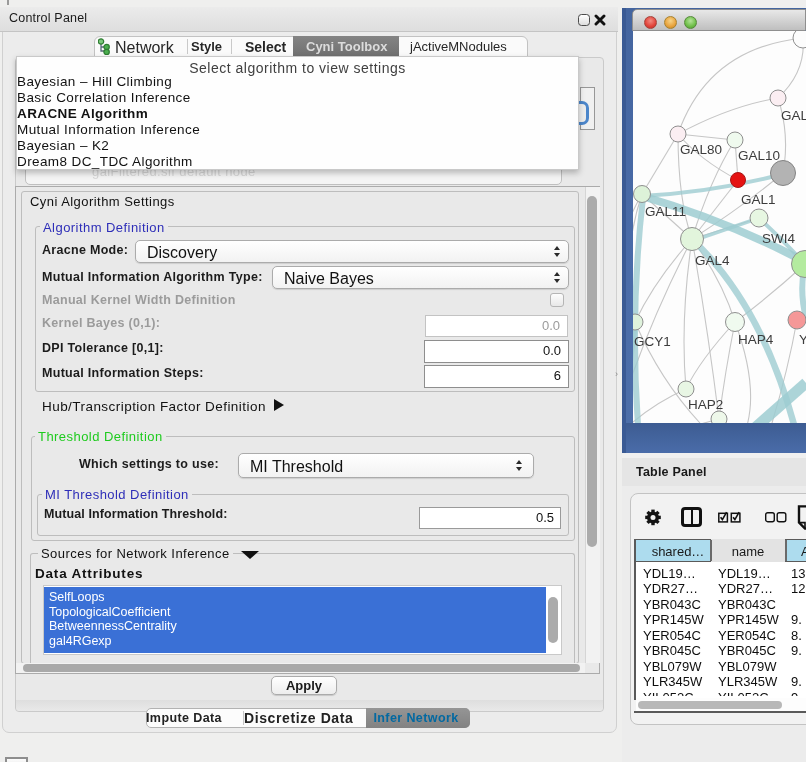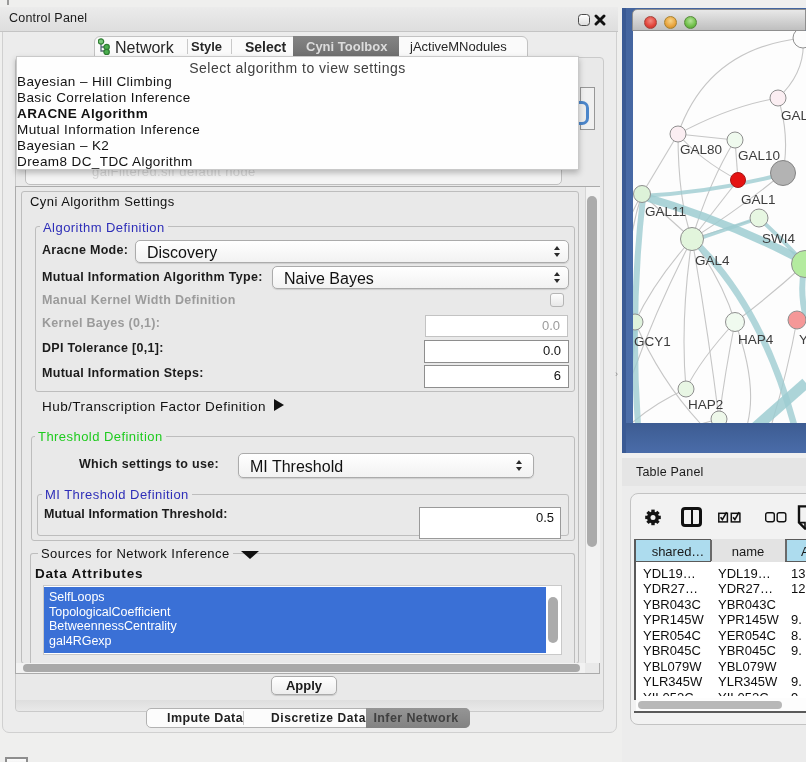--- a/index.html
+++ b/index.html
@@ -86,21 +86,21 @@
 <div class="gtitle" style="left:35px;top:429px;color:#1ecb1e;">Threshold Definition</div>
 
 <div class="lbl" style="position:absolute;left:79px;top:457px;">Which settings to use:</div>
 <div class="combo" style="left:238px;top:453px;width:294px;height:23px;">
     <span class="ct" style="top:4px;">MI Threshold</span>
   </div>
 
 <div class="grp" style="left:37px;top:494px;width:530px;height:40px;"></div>
 <div class="gtitle" style="left:42px;top:487px;color:#2e2eb8;">MI Threshold Definition</div>
 <div class="lbl" style="position:absolute;left:44px;top:507px;letter-spacing:.1px;">Mutual Information Threshold:</div>
-<div class="tf" style="left:419px;top:507px;width:142px;height:32px;border:1px solid #9a9a9a;box-sizing:border-box;line-height:20px;padding-right:6px;">0.5</div>
+<div class="tf" style="left:419px;top:507px;width:142px;height:22px;border:1px solid #9a9a9a;box-sizing:border-box;line-height:20px;padding-right:6px;">0.5</div>
 
 <div class="grp" style="left:30px;top:553px;width:543px;height:110px;border-bottom:none;border-radius:3px 3px 0 0;"></div>
 <div class="gtitle" style="left:38px;top:546px;color:#111;">Sources for Network Inference</div>
 <div class="arr" style="left:241px;top:551px;border-top:8.5px solid #111;border-left:9.5px solid transparent;border-right:9.5px solid transparent;"></div>
 <div class="abs" style="left:35px;top:566px;font-size:13.5px;letter-spacing:.8px;font-weight:bold;color:#111;white-space:nowrap;">Data Attributes</div>
 
 <div class="abs" style="left:43px;top:585px;width:519px;height:70px;background:#fff;border:1px solid #c9c9c9;box-sizing:border-box;"></div>
 <div class="abs" style="left:44px;top:586.5px;width:502px;height:66px;background:#3a70d6;"></div>
 <div class="abs" style="left:49px;top:589.6px;font-size:12.5px;color:#fff;line-height:14.9px;white-space:nowrap;">SelfLoops<br>TopologicalCoefficient<br>BetweennessCentrality<br>gal4RGexp</div>
 <div class="abs" style="left:548px;top:597px;width:10px;height:46px;background:#ababab;border-radius:5px;"></div>
@@ -110,23 +110,23 @@
 <div class="abs" style="left:16px;top:663px;width:569px;height:10px;background:#f2f2f2;"></div>
 <div class="abs" style="left:23px;top:664px;width:557px;height:8px;background:#a9a9a9;border-radius:4px;"></div>
 
 <div class="abs" style="left:16px;top:700px;width:587px;height:11px;background:linear-gradient(#dedede,#e9e9e9);border-radius:0 0 4px 4px;"></div>
 
 <div class="abs" style="left:271px;top:676px;width:66px;height:19px;background:linear-gradient(#ffffff,#ededed);border:1px solid #ababab;border-radius:5px;box-sizing:border-box;text-align:center;font-size:13px;font-weight:bold;color:#1a1a1a;line-height:17px;box-shadow:0 1px 1px rgba(0,0,0,.15);">Apply</div>
 
 <div class="abs" style="left:146px;top:708px;width:324px;height:20px;background:#fcfcfc;border:1px solid #b2b2b2;border-radius:5px;box-sizing:border-box;"></div>
 <div class="abs" style="left:366px;top:708px;width:104px;height:20px;background:linear-gradient(#959595,#828282);border-radius:0 5px 5px 0;"></div>
 <div class="abs" style="left:243px;top:711px;width:1px;height:14px;background:#c6c6c6;"></div>
-<div class="abs" style="left:146px;top:708px;width:97px;height:20px;text-align:right;font-size:12.5px;letter-spacing:.4px;font-weight:bold;color:#222;line-height:20px;">Impute Data</div>
-<div class="abs" style="left:244px;top:708px;width:122px;height:20px;text-align:right;font-size:12px;letter-spacing:.6px;font-weight:bold;color:#222;line-height:20px;">Discretize Data</div>
-<div class="abs" style="left:366px;top:708px;width:100px;height:20px;text-align:center;font-size:12.5px;letter-spacing:.4px;font-weight:bold;color:#404040;line-height:20px;">Infer Network</div>
+<div class="abs" style="left:146px;top:708px;width:97px;height:20px;text-align:left;font-size:12.5px;letter-spacing:.4px;font-weight:bold;color:#222;line-height:20px;">Impute Data</div>
+<div class="abs" style="left:244px;top:708px;width:122px;height:20px;text-align:left;font-size:14px;letter-spacing:.6px;font-weight:bold;color:#222;line-height:20px;">Discretize Data</div>
+<div class="abs" style="left:366px;top:708px;width:100px;height:20px;text-align:center;font-size:12.5px;letter-spacing:.4px;font-weight:bold;color:#0369a1;line-height:20px;">Infer Network</div>
 
 <div class="abs" style="left:580px;top:87px;width:15px;height:43px;border:1px solid #979797;background:#f0f0f0;box-sizing:border-box;"></div>
 <div class="abs" style="left:570px;top:101px;width:19px;height:24px;border:3px solid #4c86ca;border-radius:7px;background:#ededed;box-sizing:border-box;"></div>
 
 <div class="abs" style="left:16px;top:56px;width:563px;height:114px;background:#fefefe;border:1px solid #c9c9c9;box-shadow:0 3px 6px rgba(0,0,0,.25);box-sizing:border-box;"></div>
 <div class="abs" style="left:16px;top:60px;width:563px;text-align:center;font-size:14px;letter-spacing:.5px;color:#404040;">Select algorithm to view settings</div>
 <div class="abs" style="left:17px;top:74px;font-size:13.5px;letter-spacing:.4px;color:#111;line-height:15.9px;white-space:nowrap;">Bayesian – Hill Climbing<br>Basic Correlation Inference<br><b>ARACNE Algorithm</b><br>Mutual Information Inference<br>Bayesian – K2<br>Dream8 DC_TDC Algorithm</div>
 
 <div class="arr" style="left:553.5px;top:245.5px;border-bottom:4.5px solid #2a2a2a;border-left:3.5px solid transparent;border-right:3.5px solid transparent;"></div>
 <div class="arr" style="left:553.5px;top:252.5px;border-top:4.5px solid #2a2a2a;border-left:3.5px solid transparent;border-right:3.5px solid transparent;"></div>
@@ -217,21 +217,21 @@
 <text x="695" y="265">GAL4</text>
 <text x="738" y="344">HAP4</text>
 <text x="799" y="344">Y</text>
 <text x="634" y="346">GCY1</text>
 <text x="688" y="409">HAP2</text>
 </g>
 </svg>
 
 <div class="abs" style="left:622px;top:453px;width:184px;height:5px;background:#f0f0f0;"></div>
 <div class="abs" style="left:622px;top:458px;width:184px;height:28px;background:#e5e5e5;"></div>
-<div class="abs" style="left:636px;top:465px;font-size:12.5px;color:#1a1a1a;letter-spacing:.2px;">Table Panel</div>
+<div class="abs" style="left:636px;top:465px;font-size:12.5px;color:#1a1a1a;letter-spacing:.2px;font-weight:bold;">Table Panel</div>
 <div class="abs" style="left:622px;top:486px;width:184px;height:276px;background:#ececec;"></div>
 
 <div class="abs" style="left:630px;top:493px;width:180px;height:232px;background:#f2f2f2;border:1px solid #c3c3c3;border-radius:8px 0 0 8px;box-sizing:border-box;"></div>
 
 <svg class="abs" style="left:644px;top:508px;" width="18" height="19" viewBox="0 0 18 19">
 <g fill="#141414">
       <circle cx="9" cy="9.4" r="6"></circle>
 <g stroke="#141414" stroke-width="3.4">
 <line x1="9" y1="1.6" x2="9" y2="17.2"></line>
 <line x1="1.2" y1="9.4" x2="16.8" y2="9.4"></line>

